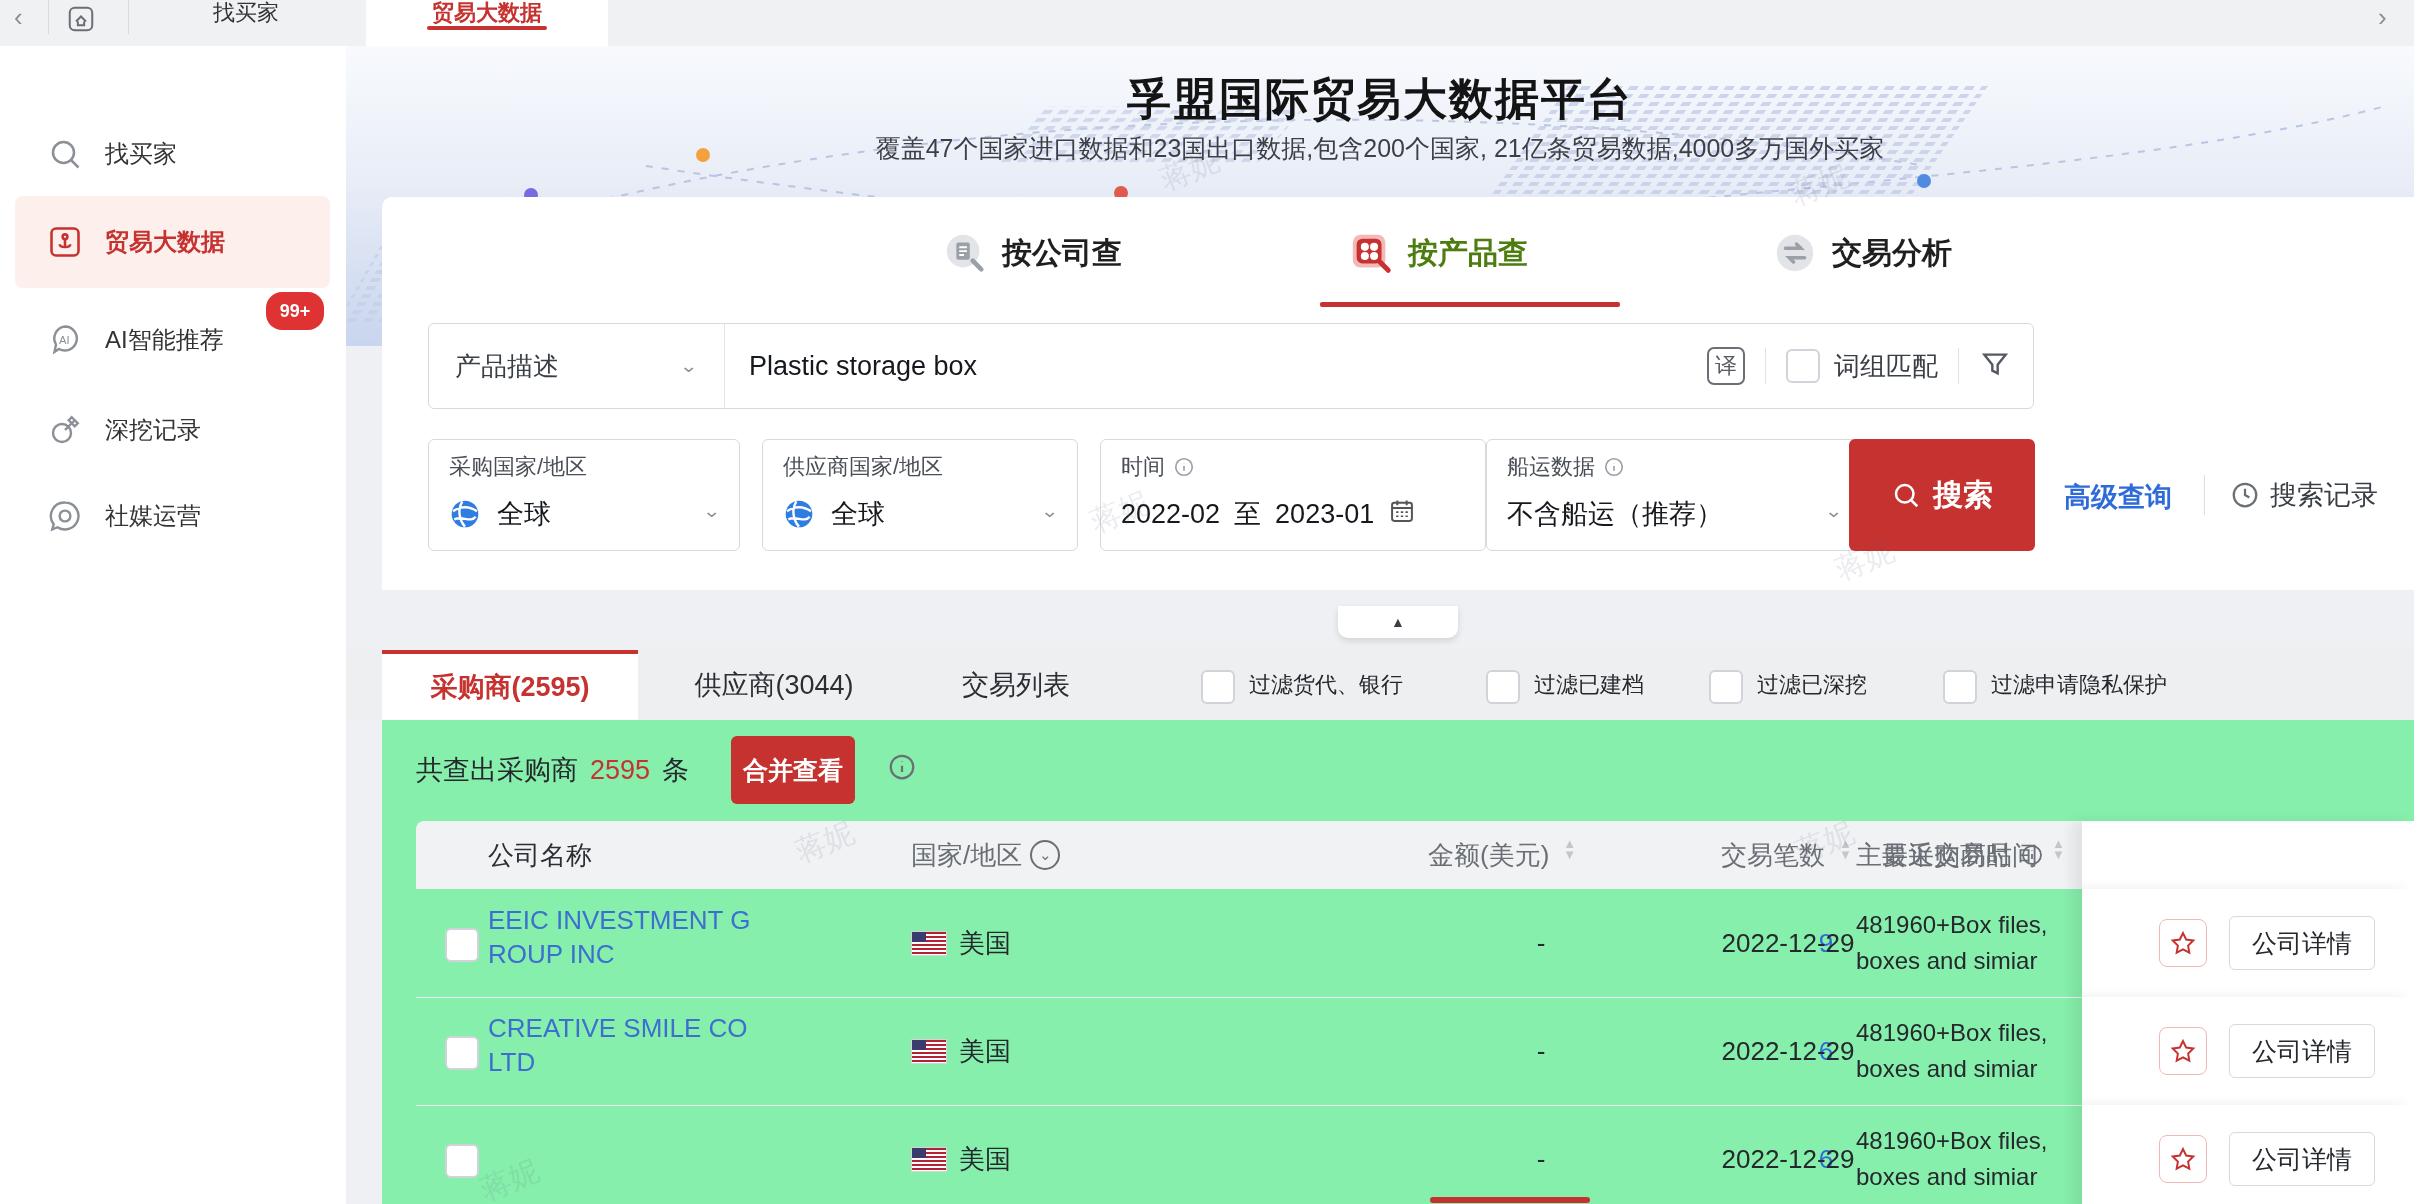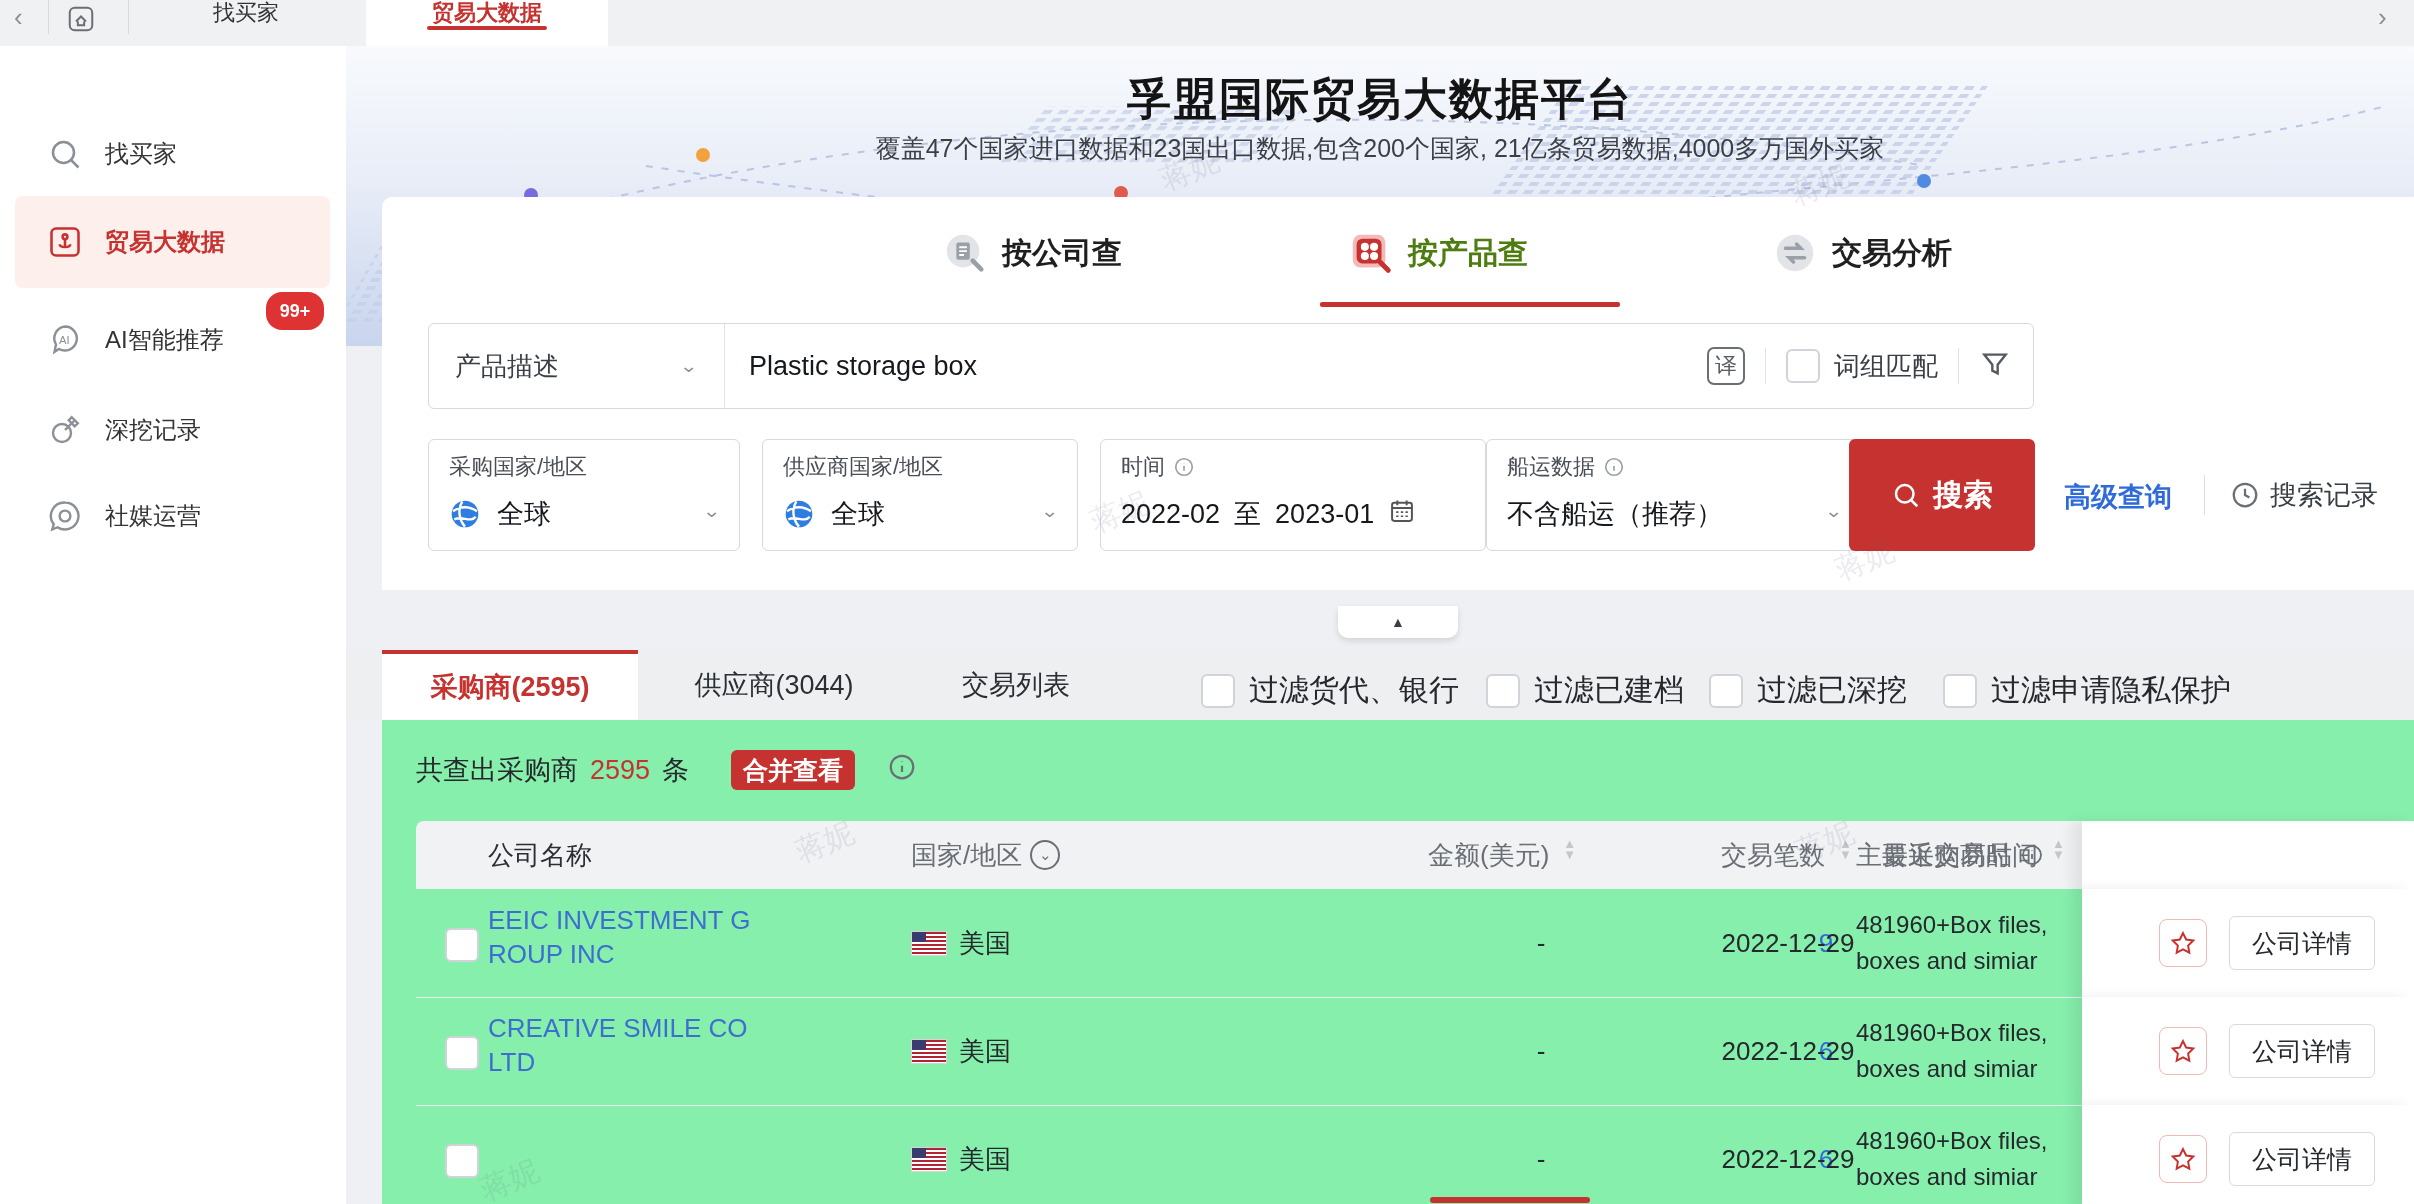--- a/index.html
+++ b/index.html
@@ -72,27 +72,27 @@
   .hist-link svg{color:#6a6f76;}
 
   
   .pill{position:absolute;left:1338px;top:606px;width:120px;height:32px;background:#fff;border-radius:0 0 10px 10px;
         box-shadow:0 3px 6px rgba(0,0,0,.12);display:flex;align-items:center;justify-content:center;font-size:14px;color:#3a3f46;cursor:pointer;}
 
   
   .rtabs{position:absolute;left:346px;top:650px;width:2068px;height:70px;background:#edeff1;}
   .rtab{position:absolute;top:0;height:70px;display:flex;align-items:center;justify-content:center;font-size:27px;color:#2b2e33;cursor:pointer;}
   .rtab.active{background:#fff;color:#c5322f;font-weight:bold;border-top:4px solid #c5322f;box-sizing:border-box;}
-  .rcheck{position:absolute;top:20px;display:flex;align-items:center;gap:14px;font-size:30px;color:#25282d;cursor:pointer;}
+  .rcheck{position:absolute;top:20px;display:flex;gap:14px;font-size:22px;color:#25282d;cursor:pointer;}
 
   
   .content{position:absolute;left:382px;top:720px;width:2032px;height:484px;background:#86efac;}
   .summary{position:absolute;left:34px;top:22px;height:56px;display:flex;align-items:center;font-size:27px;color:#25282d;}
   .summary .cnt{color:#c5322f;margin:0 12px;}
-  .merge-btn{margin-left:42px;width:124px;height:40px;background:#c5322f;color:#fff;border:none;border-radius:6px;font-size:25px;font-weight:bold;cursor:pointer;font-family:inherit;}
+  .merge-btn{margin-left:42px;width:124px;height:68px;background:#c5322f;color:#fff;border:none;border-radius:6px;font-size:25px;font-weight:bold;cursor:pointer;font-family:inherit;}
   .info-ico{color:#6a6f76;margin-left:32px;}
 
   .thead{position:absolute;left:34px;top:101px;width:1666px;height:68px;background:#f1f2f4;border-radius:8px 0 0 0;}
   .thead .th{position:absolute;top:0;height:68px;display:flex;align-items:center;font-size:26px;color:#6a6f76;gap:8px;}
   .th.first{color:#2b2e33;}
   .thead-fixed{position:absolute;left:1700px;top:101px;width:332px;height:68px;background:#fff;box-shadow:-10px 0 12px rgba(0,0,0,.07);}
   .sort{display:inline-flex;flex-direction:column;line-height:0;margin-left:6px;}
   .sort i{font-style:normal;font-size:13px;color:#c3c7cd;height:11px;}
   .circhev{width:26px;height:26px;border:2px solid #6a6f76;border-radius:50%;display:inline-flex;align-items:center;justify-content:center;font-size:15px;color:#6a6f76;}
 

